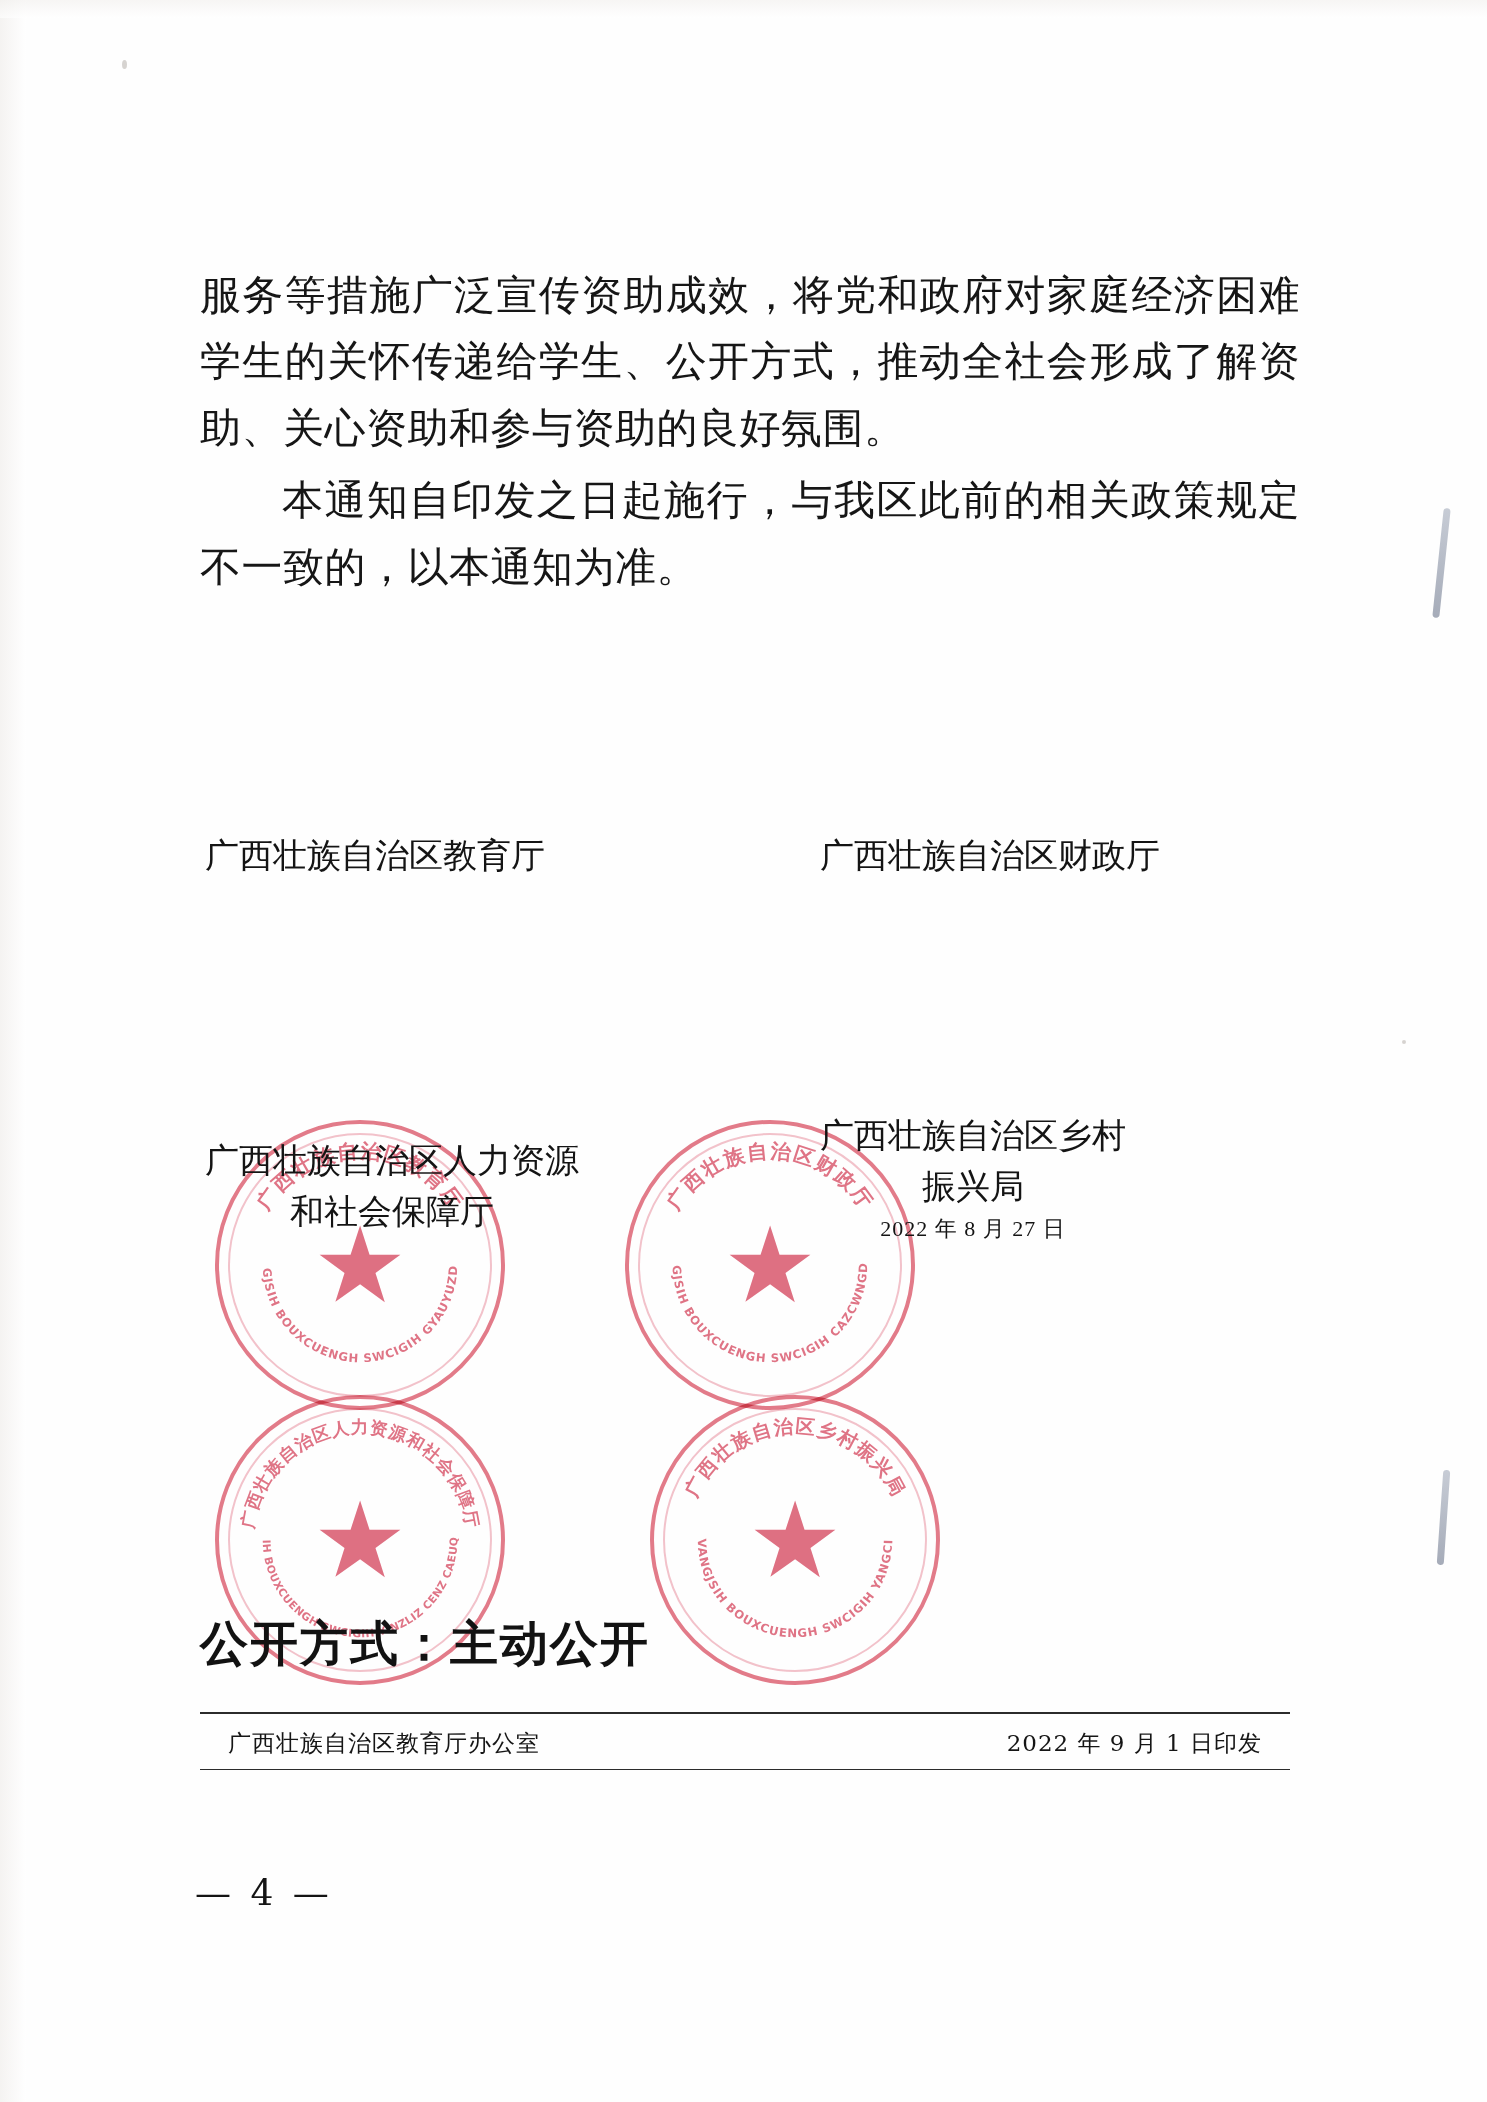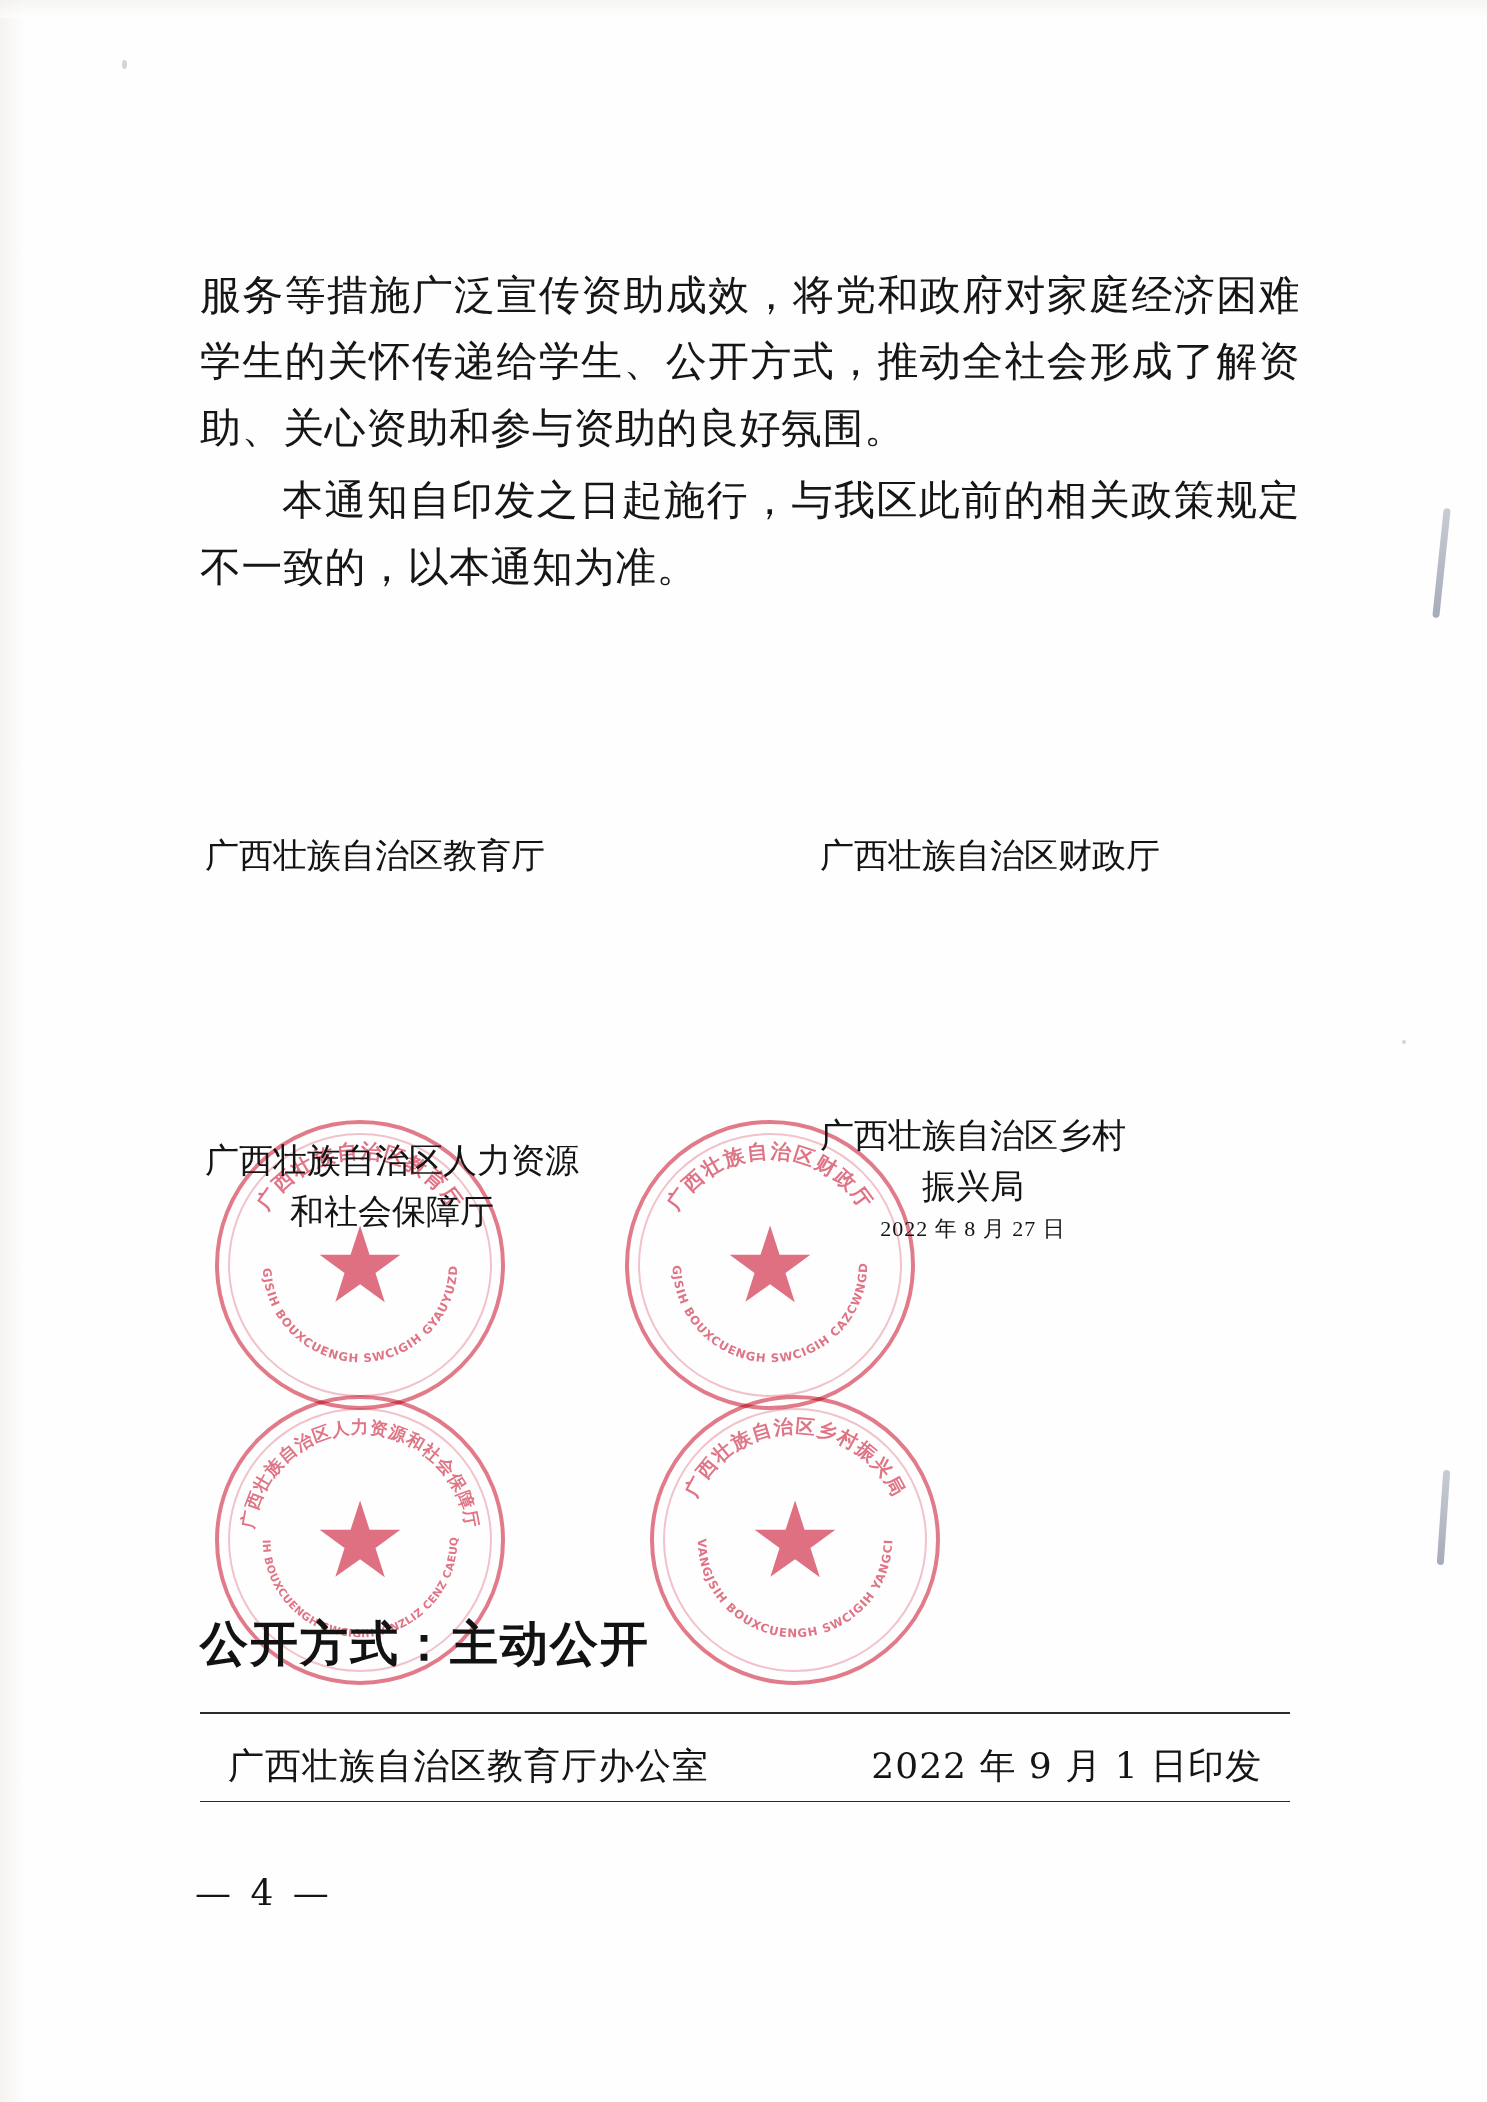--- a/index.html
+++ b/index.html
@@ -145,22 +145,22 @@
     width: 1090px;
   }
   .footer .rule {
     border-top: 2px solid #2b2b2b;
     width: 100%;
   }
   .footer .row {
     display: flex;
     justify-content: space-between;
     align-items: center;
-    padding: 28px 28px 10px 28px;
-    font-size: 36px;
+    padding: 14px 28px 10px 28px;
+    font-size: 23px;
     letter-spacing: 1px;
     color: #151515;
     box-sizing: border-box;
   }
   .footer .rule-bottom {
     border-top: 1.5px solid #2b2b2b;
     width: 100%;
   }
   .page-number {
     position: absolute;

